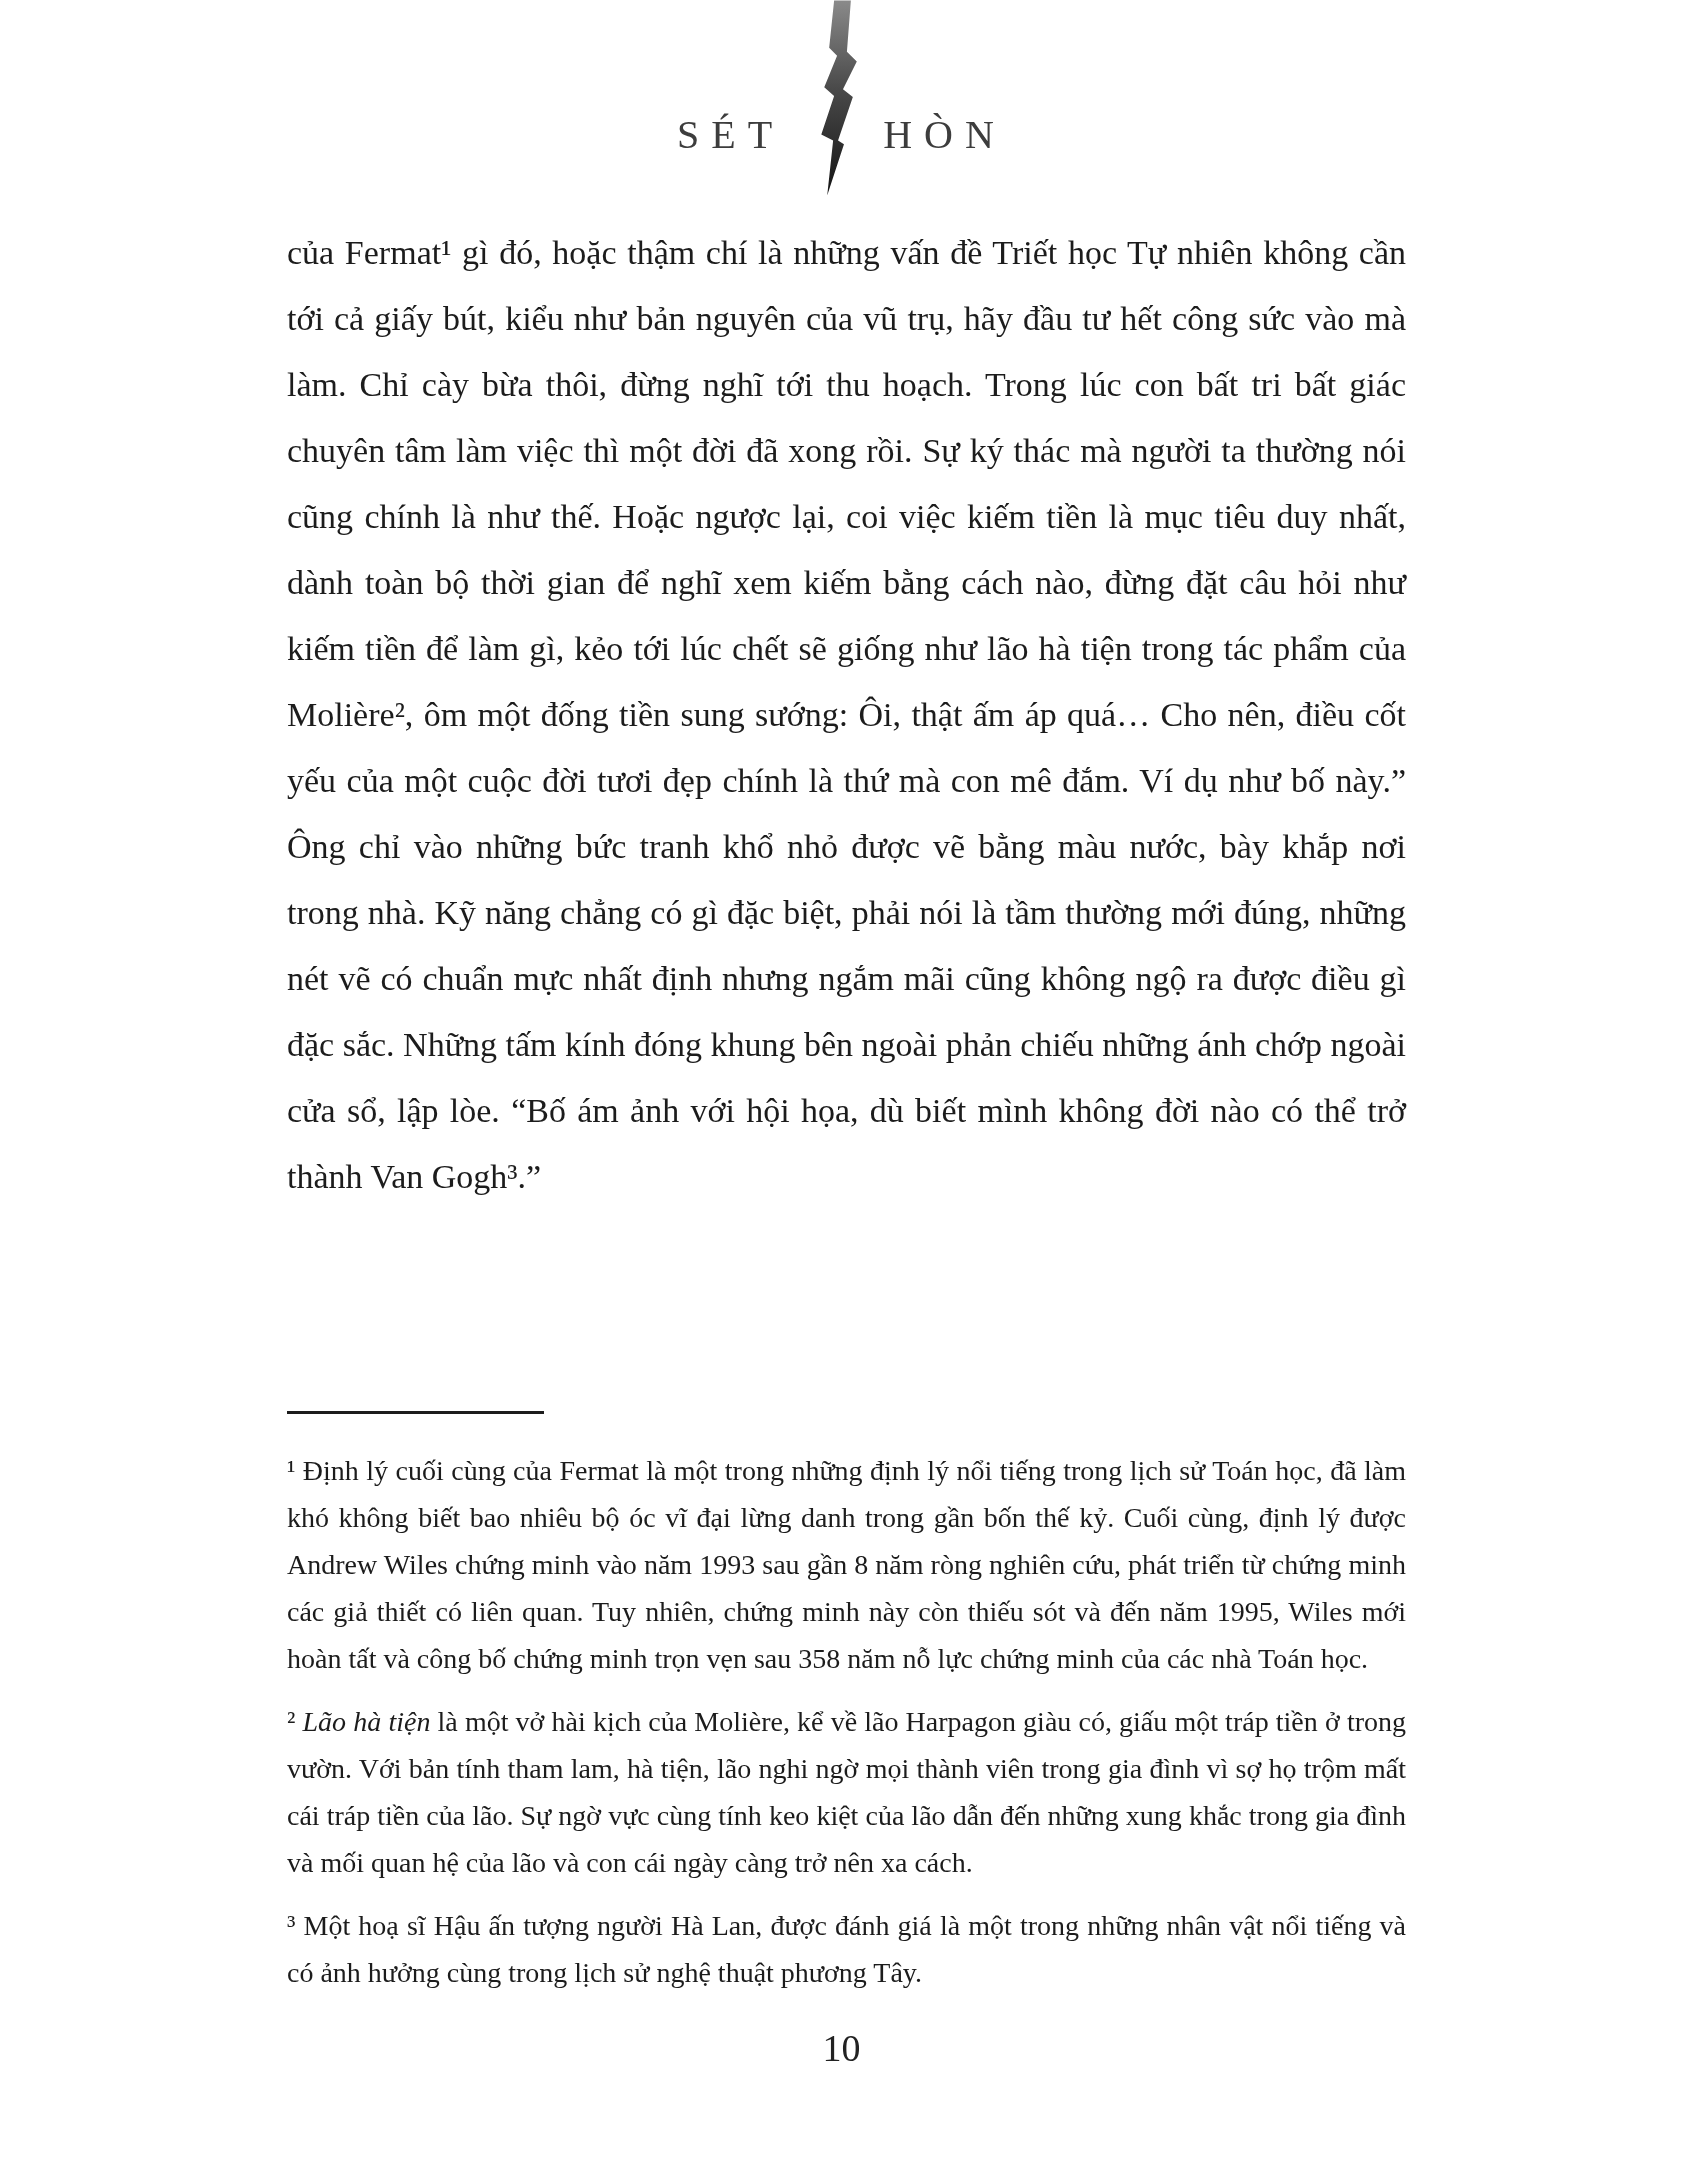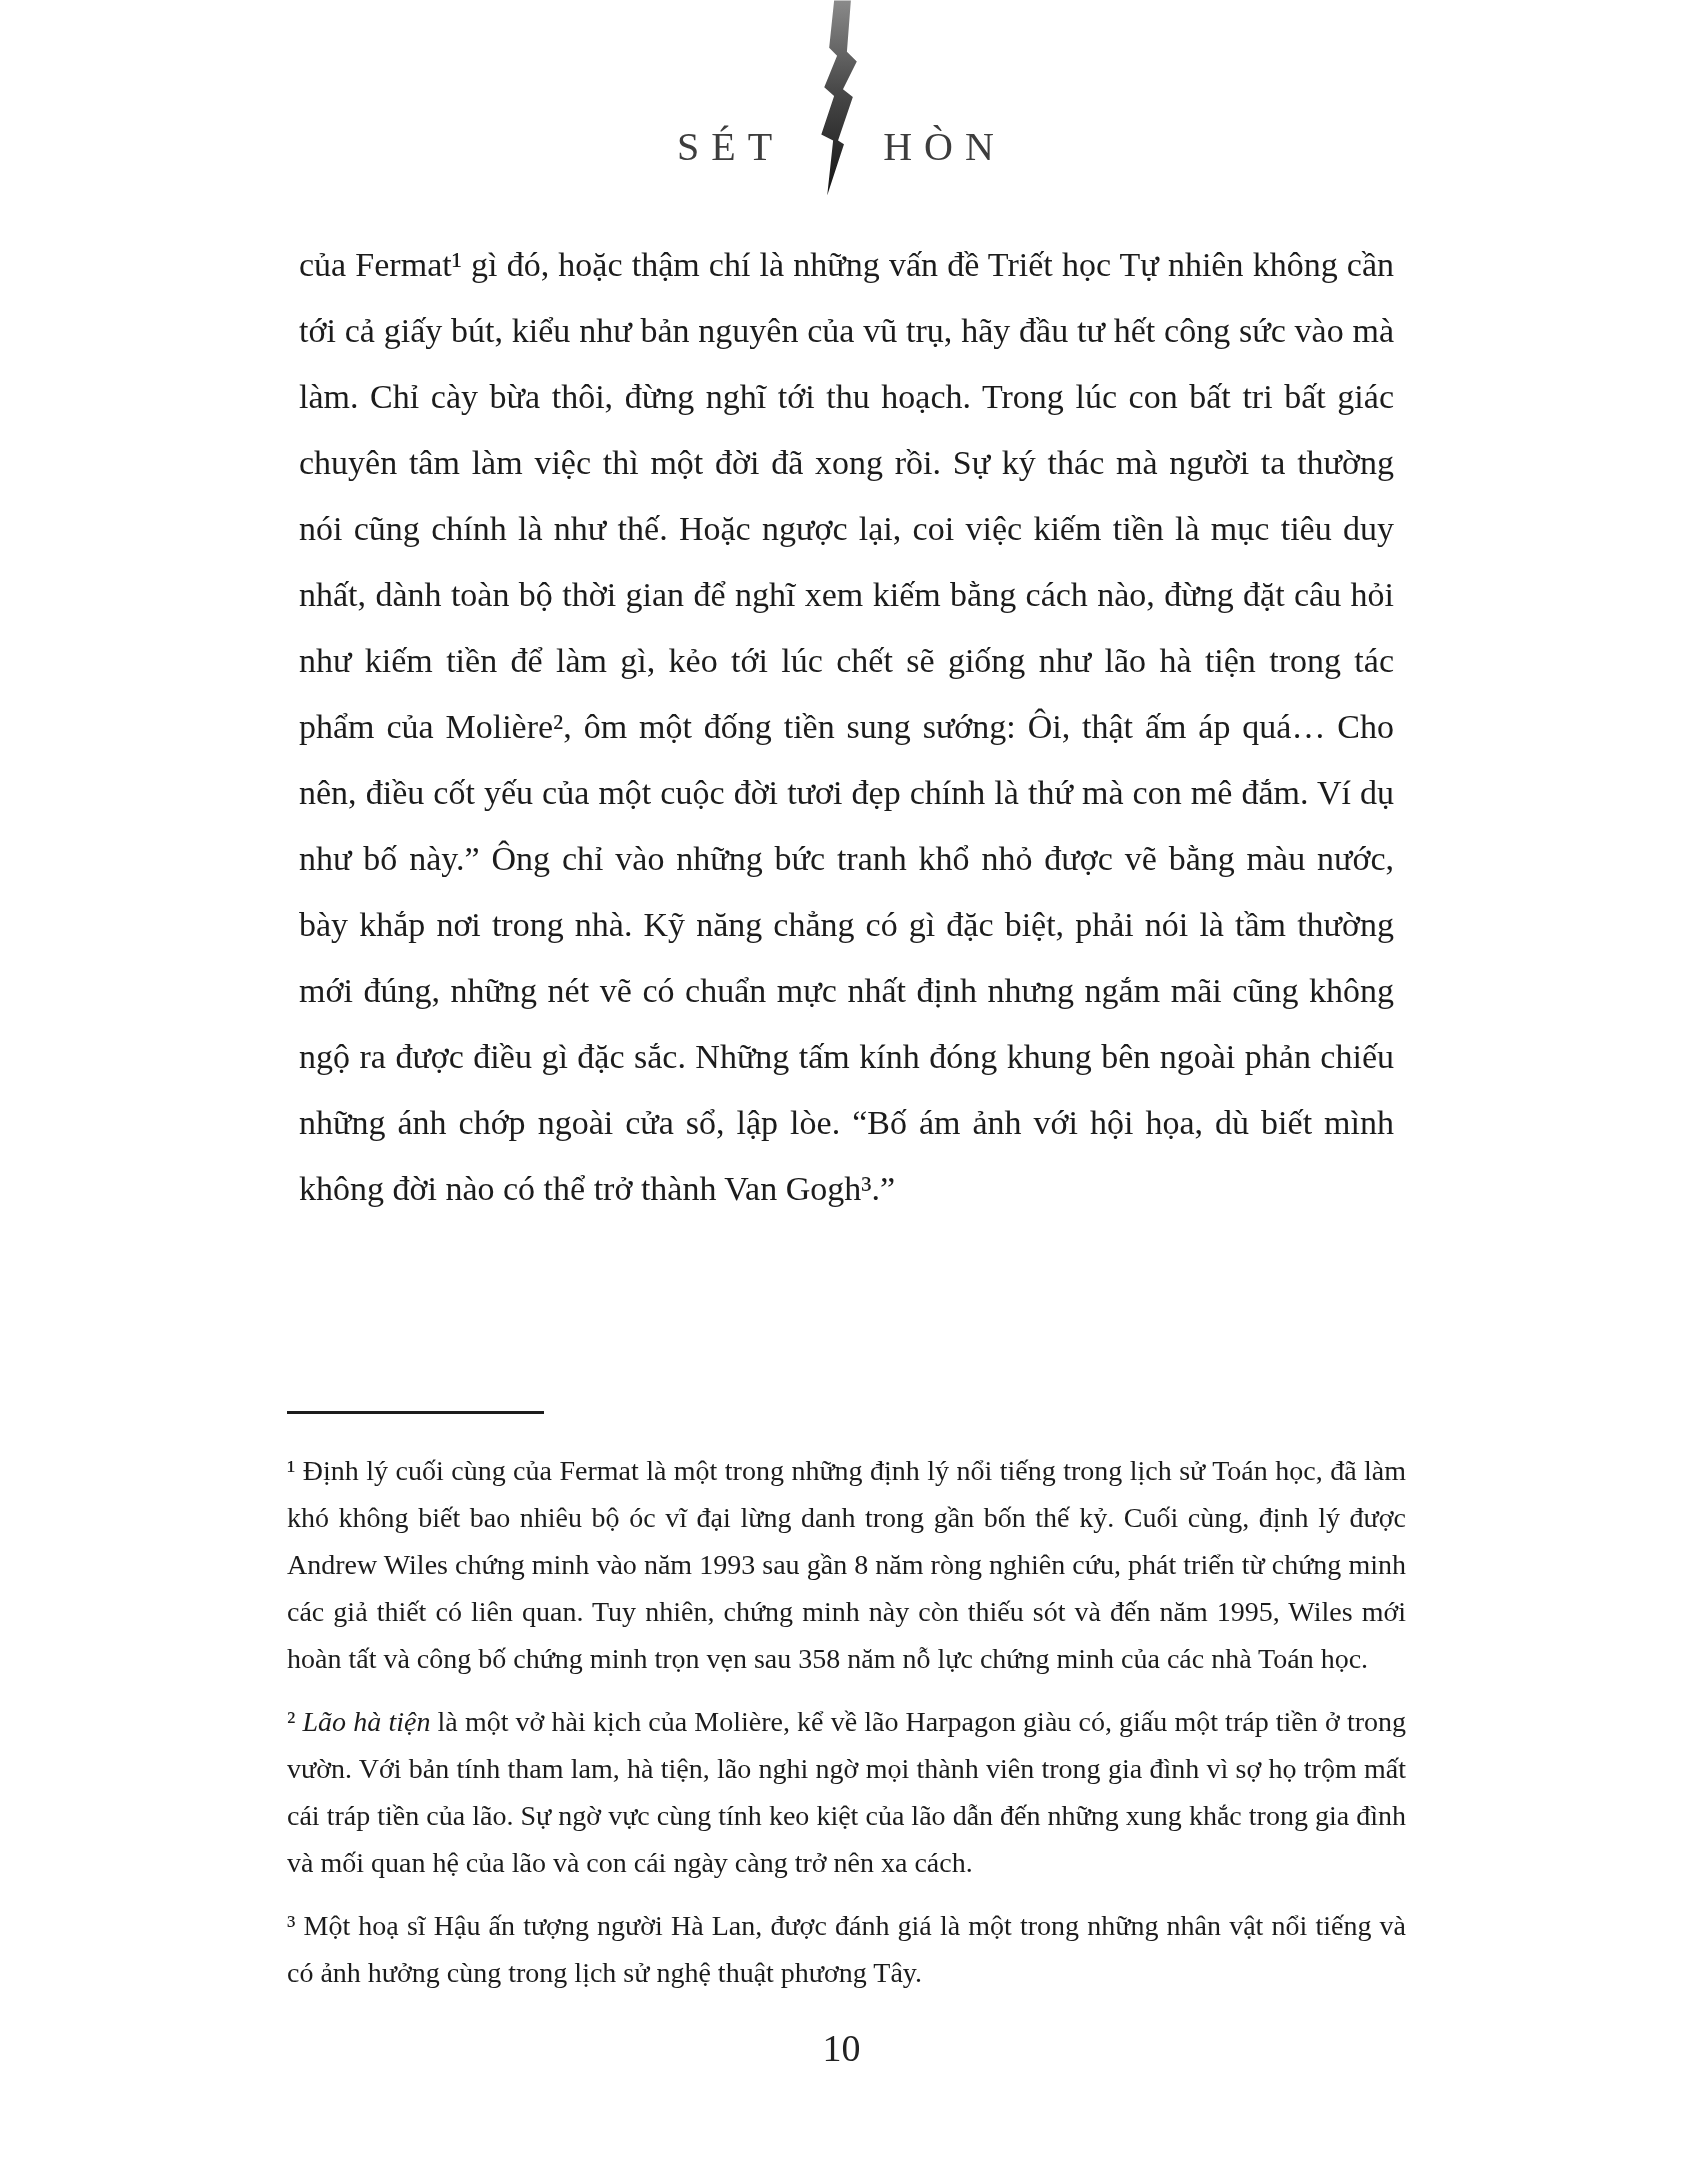--- a/index.html
+++ b/index.html
@@ -41,31 +41,30 @@
     display: flex;
     justify-content: center;
     align-items: baseline;
     gap: 99px;
     font-size: 40px;
     letter-spacing: 0.30em;
     color: #3d3d3d;
   }
   .title-word {
     display: inline-block;
-    margin-top: 12px;
   }
   
   .body-block {
     position: absolute;
     top: 220px;
     left: 287px;
     width: 1119px;
   }
   .body-text {
-    margin: 12px;
+    margin: 0;
     font-size: 34px;
     line-height: 66px;
     text-align: justify;
   }
   
   .footnote-rule {
     position: absolute;
     top: 1411px;
     left: 287px;
     width: 257px;

